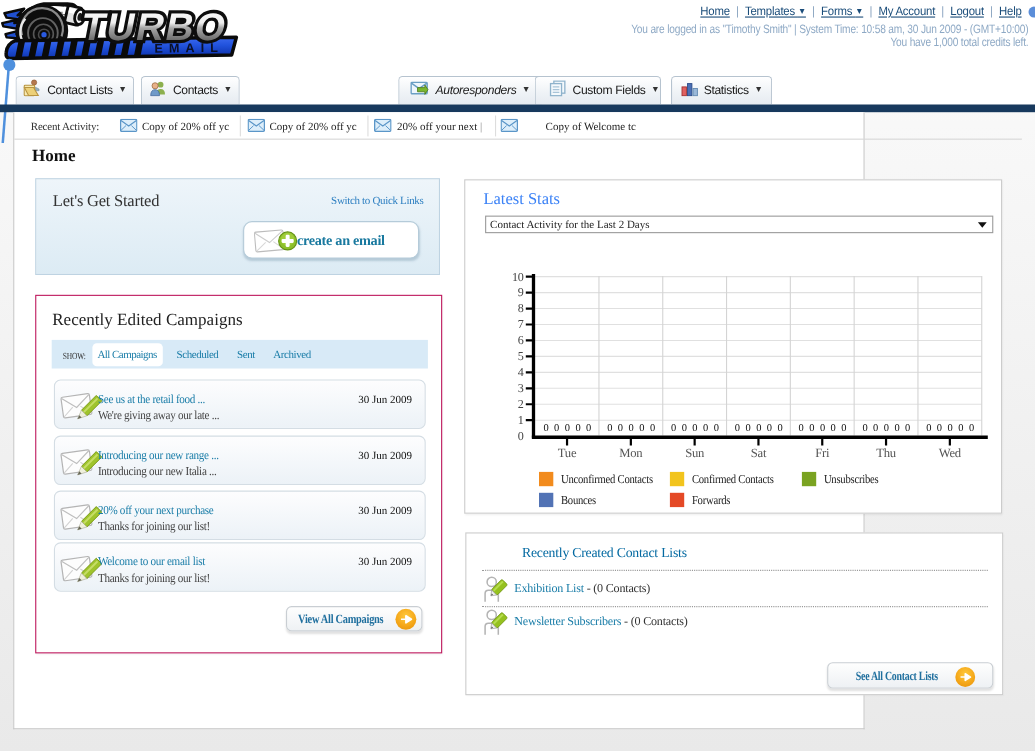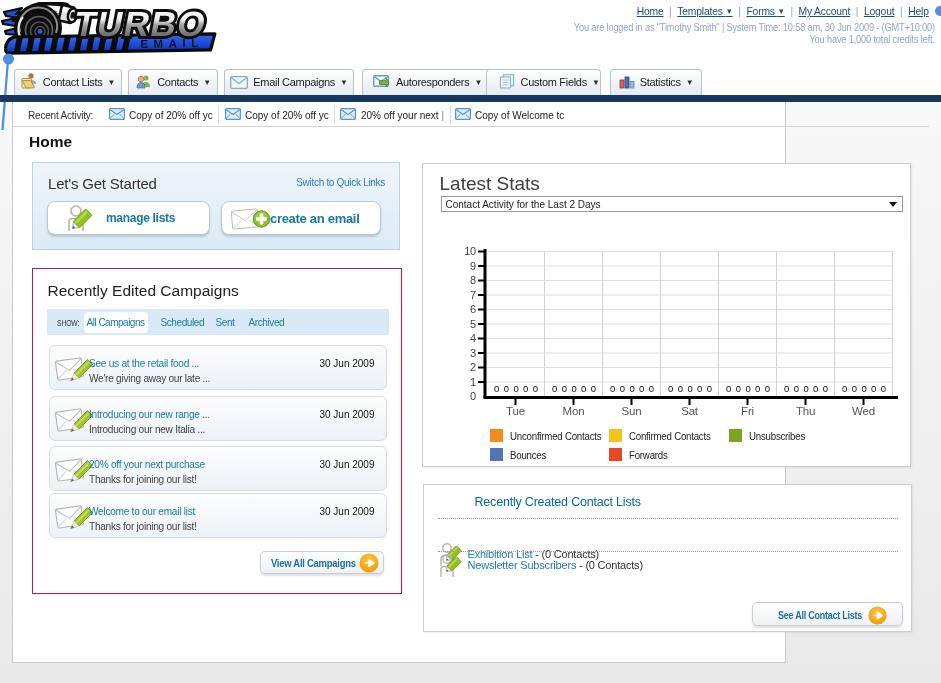--- a/index.html
+++ b/index.html
@@ -16,21 +16,21 @@
 .pin { position:absolute; left:0; top:52px; width:30px; height:80px; }
 
 
 .tabs { position:absolute; top:69px; left:0; width:941px; height:26px; }
 .tab { position:absolute; top:0; height:26px; border:1px solid #b6c3cf; border-bottom:none; border-radius:4px 4px 0 0; background:linear-gradient(#ffffff,#eef2f6 60%,#e6ebf1); font-size:11px; letter-spacing:-0.3px; color:#1a1a1a; text-align:center; line-height:24px; white-space:nowrap; }
 .tab .ic { display:inline-block; vertical-align:-3px; margin-right:5px; }
 .tab .ar { font-size:8px; color:#333; margin-left:5px; position:relative; top:-1px; }
 .navy { position:absolute; top:95px; left:0; width:941px; height:7px; background:#17395d; }
 
 
-.content { position:absolute; left:12px; top:102px; width:774px; height:561px; background:#fff; border:1px solid #c9c9c9; border-top:none; }
+.content { position:absolute; left:12px; top:102px; width:774px; height:561px; background:#fff; border:1px solid #c9c9c9; border-top:none;font-family:Liberation Serif, serif; }
 .ract { position:absolute; left:0; top:0; width:916px; height:25px; border-bottom:1px solid #d6d6d6; font-size:10px; color:#333; }
 .ract .lbl { position:absolute; left:15px; top:8px; }
 .ract .env { position:absolute; top:6px; }
 .ract .it { position:absolute; top:8px; color:#222; white-space:nowrap; letter-spacing:0; }
 .ract .vsep { position:absolute; top:3px; height:19px; width:1px; background:#ddd; }
 h1.home { position:absolute; left:16px; top:31px; font-size:15.5px; color:#111; letter-spacing:0; }
 
 
 .panel-gs { position:absolute; left:19px; top:60px; width:368px; height:88px; background:linear-gradient(#eef5fa,#dcebf4); border:1px solid #bed3e2; }
 .panel-gs .ttl { position:absolute; left:15px; top:12px; font-size:15px; color:#333; }
@@ -47,21 +47,21 @@
 .citem { position:absolute; left:16px; width:338px; height:45px; border:1px solid #d4dde4; border-radius:6px; background:linear-gradient(#fdfdfe,#ecf2f7); }
 .citem .ico { position:absolute; left:4px; top:6px; }
 .citem .t1 { position:absolute; left:39px; top:11px; font-size:11px; letter-spacing:-0.3px; color:#1a7da8; white-space:nowrap; transform:scaleX(0.92); transform-origin:0 0; }
 .citem .t2 { position:absolute; left:39px; top:26px; font-size:11px; letter-spacing:-0.3px; color:#444; white-space:nowrap; transform:scaleX(0.92); transform-origin:0 0; }
 .citem .dt { position:absolute; right:11px; top:12px; font-size:10px; letter-spacing:0; color:#111;text-align:center; }
 .vab { position:absolute; left:227px; top:282px; width:124px; height:23px; background:linear-gradient(#fefefe,#eef1f4); border:1px solid #c9ced3; border-radius:5px; box-shadow:0 2px 2px rgba(0,0,0,0.12); font-size:11.5px; letter-spacing:-0.3px; font-weight:bold; color:#1f6f9e; }
 .vab .tx { position:absolute; left:10px; top:5px; white-space:nowrap; transform:scaleX(0.82); transform-origin:0 0; }
 
 
 .panel-stats { position:absolute; left:408.5px; top:61px; width:489px; height:304px; background:#fff; border:1px solid #cccccc; box-shadow:1px 1px 2px rgba(0,0,0,0.07); }
-.panel-stats .ttl { position:absolute; left:17px; top:9px; font-size:19px; letter-spacing:0; color:#404040; }
+.panel-stats .ttl { position:absolute; left:17px; top:9px; font-size:15px; letter-spacing:0; color:#3b82f6; }
 .sel { position:absolute; left:18px; top:32px; width:462px; height:16px; border:1px solid #9a9a9a; background:#fff; font-size:10px; letter-spacing:0; color:#222; }
 .sel .tx { position:absolute; left:4px; top:1.5px; white-space:nowrap; }
 .sel .ar { position:absolute; right:5px; top:5px; width:0; height:0; border-left:4.5px solid transparent; border-right:4.5px solid transparent; border-top:5.5px solid #111; }
 .chart { position:absolute; left:0; top:0; }
 .leg { position:absolute; font-size:11px; letter-spacing:-0.25px; color:#222; }
 .leg .sw { position:absolute; width:13px; height:13px; }
 .leg .tx { position:absolute; left:20px; top:0.5px; white-space:nowrap; transform:scaleX(0.88); transform-origin:0 0; }
 
 .panel-cl { position:absolute; left:409.5px; top:382px; width:489px; height:148px; background:#fff; border:1px solid #cccccc; box-shadow:1px 1px 2px rgba(0,0,0,0.07); }
 .panel-cl .ttl { position:absolute; left:16px; top:10px; font-size:12.5px; color:#0369a1; letter-spacing:-0.2px;margin-left:35px; }
@@ -157,25 +157,21 @@
         <path d="M5.5 9 Q10 5.5 14.5 9 L14.5 10.5 L5.5 10.5 Z" fill="#93aebe" stroke="#6e8a9a" stroke-width="0.5"></path>
         <rect x="1" y="5.5" width="9.5" height="9.5" rx="0.8" fill="#f7e9b0" stroke="#b89440" stroke-width="1"></rect>
         <path d="M1.2 7.5 L9.5 7.5 L13.8 14.8 L5 14.8 Z" fill="#ecd078" stroke="#b89440" stroke-width="1"></path>
       </svg>Contact Lists<span class="ar">▼</span></div>
   <div class="tab" style="left:128px; width:90px;"><svg class="ic" width="17" height="15" viewBox="0 0 17 15">
         <circle cx="11" cy="4" r="2.6" fill="#8cb04e"></circle>
         <path d="M7 13 Q7 8 11 8 Q15 8 15 13 Z" fill="#8cb04e"></path>
         <circle cx="6" cy="5" r="2.8" fill="#e8b088" stroke="#9a6a40" stroke-width="0.7"></circle>
         <path d="M2 14 Q2 8.5 6 8.5 Q10 8.5 10 14 Z" fill="#6f9ac8" stroke="#44699c" stroke-width="0.7"></path>
       </svg>Contacts<span class="ar">▼</span></div>
-  <div class="tab" style="left:224px; width:130px;"><svg class="ic" width="18" height="13" viewBox="0 0 18 13">
-        <rect x="0.7" y="0.7" width="16.6" height="11.6" rx="1" fill="#f2f8fc" stroke="#85aac8" stroke-width="1.3"></rect>
-        <path d="M1 1.5 L9 7.5 L17 1.5" fill="none" stroke="#85aac8" stroke-width="1.2"></path>
-      </svg>Email Campaigns<span class="ar">▼</span></div>
-  <div class="tab" style="left:362px; width:131px;"><svg class="ic" width="18" height="14" viewBox="0 0 18 14">
+  <div class="tab" style="left:362px; width:131px;font-style:italic;"><svg class="ic" width="18" height="14" viewBox="0 0 18 14">
         <rect x="0.7" y="0.7" width="14.6" height="10.6" rx="1" fill="#eef6fc" stroke="#6b9fc4" stroke-width="1.4"></rect>
         <path d="M1 1.5 L8 6.5 L15 1.5" fill="none" stroke="#6b9fc4" stroke-width="1.4"></path>
         <path d="M8 7 L15 7 L15 4.5 L18 9 L15 13.5 L15 11 L8 11 Z" fill="#7ab82e" stroke="#4e7a1a" stroke-width="0.8" transform="translate(-1,-1) scale(0.95)"></path>
       </svg>Autoresponders<span class="ar">▼</span></div>
   <div class="tab" style="left:486px; width:115px;padding-left:12px;"><svg class="ic" width="16" height="15" viewBox="0 0 16 15">
         <rect x="4.5" y="0.7" width="10" height="11" fill="#f4f9fc" stroke="#8fb3cc" stroke-width="1.2"></rect>
         <rect x="1.5" y="3" width="10" height="11" fill="#f4f9fc" stroke="#8fb3cc" stroke-width="1.2"></rect>
         <g stroke="#a8c4d8" stroke-width="1">
           <line x1="3.5" y1="6" x2="9.5" y2="6"></line>
           <line x1="3.5" y1="8.5" x2="9.5" y2="8.5"></line>
@@ -212,42 +208,27 @@
         <path d="M1 1.5 L8 6.5 L15 1.5" fill="none" stroke="#5b96c8" stroke-width="1.1"></path>
         <path d="M1 10.5 L5.5 6.2 M15 10.5 L10.5 6.2" fill="none" stroke="#5b96c8" stroke-width="0.9"></path>
       </svg>
       <span class="it" style="left:348px;">20% off your next <span style="color:#888">|</span></span>
       <span class="vsep" style="left:437px;"></span>
       <svg class="env" style="left:442px;" width="16" height="12" viewBox="0 0 16 12">
         <rect x="0.6" y="0.6" width="14.8" height="10.8" rx="1" fill="#ddeefa" stroke="#5b96c8" stroke-width="1.2"></rect>
         <path d="M1 1.5 L8 6.5 L15 1.5" fill="none" stroke="#5b96c8" stroke-width="1.1"></path>
         <path d="M1 10.5 L5.5 6.2 M15 10.5 L10.5 6.2" fill="none" stroke="#5b96c8" stroke-width="0.9"></path>
       </svg>
-      <span class="it" style="left:462px;">Copy of Welcome tc</span>
+      <span class="it" style="left:483px;">Copy of Welcome tc</span>
   </div>
   <h1 class="home">Home</h1>
 
   <div class="panel-gs">
     <div class="ttl">Let's Get Started</div>
     <div class="sw">Switch to Quick Links</div>
-    <div class="gbtn" style="left:14px; width:163px;">
-        <svg width="32" height="32" viewBox="0 0 32 32" style="position:absolute;left:16px;top:1px;">
-<g fill="none" stroke="#b4b4b4" stroke-width="1.6">
-            <circle cx="12" cy="8" r="5"></circle>
-            <path d="M5 28 L5 19 Q5 15.5 8.5 15.5 L15.5 15.5 Q19 15.5 19 19 L19 28"></path>
-          </g>
-<g transform="rotate(45 20 14)">
-            <rect x="15.5" y="7" width="9" height="18" rx="1.5" fill="#95c11f" stroke="#6d930e" stroke-width="0.8"></rect>
-            <rect x="17.2" y="8" width="2.2" height="16" fill="#b6dd4e"></rect>
-            <path d="M16 25 L24 25 L20 30.5 Z" fill="#f0f0f0" stroke="#999" stroke-width="0.7"></path>
-            <path d="M18.8 27.8 L20 30.5 L21.2 27.8 Z" fill="#555"></path>
-          </g>
-</svg>
-        <span class="tx" style="left:58px; font-size:12px;">manage lists</span>
-      </div>
     <div class="gbtn" style="left:188px; width:160px;">
         <svg width="40" height="26" viewBox="0 0 40 26" style="position:absolute;left:9px;top:5px;">
 <g transform="rotate(-5 14 13)">
             <rect x="1" y="3" width="26" height="18" rx="1.5" fill="#ffffff" stroke="#bcbcbc" stroke-width="1"></rect>
             <path d="M1.5 4 L14 13.5 L26.5 4" fill="none" stroke="#cccccc" stroke-width="1"></path>
             <path d="M1.5 20.5 L10.5 13 M26.5 20.5 L17.5 13" fill="none" stroke="#d8d8d8" stroke-width="1"></path>
           </g>
 <circle cx="30.5" cy="12" r="8.2" fill="#8dbf2a" stroke="#649213" stroke-width="1"></circle>
           <circle cx="30.5" cy="10.5" r="6" fill="#a5d23f" opacity="0.7"></circle>
 <rect x="28.7" y="6.5" width="3.6" height="11" rx="1" fill="#ffffff"></rect>
@@ -481,21 +462,21 @@
       </div>
     <div class="leg" style="left:186px; top:284px;">
         <span class="sw" style="background:#e44926;"></span>
         <span class="tx">Forwards</span>
       </div>
   </div>
 
   <div class="panel-cl">
     <div class="ttl">Recently Created Contact Lists</div>
     <div class="dotl" style="top:33px;"></div>
-    <div class="clitem" style="top:40px;margin-top:19px;">
+    <div class="clitem" style="top:40px;">
       <svg width="26" height="28" viewBox="0 0 26 28" style="position:absolute;left:0;top:-3px;">
 <g fill="none" stroke="#b4b4b4" stroke-width="1.4">
             <circle cx="9" cy="7" r="4.2"></circle>
             <path d="M3 25 L3 17.5 Q3 14.5 6 14.5 L12 14.5 Q15 14.5 15 17.5 L15 25"></path>
           </g>
 <g transform="rotate(45 16 12) scale(0.85)">
             <rect x="14.5" y="6" width="8.5" height="16" rx="1.5" fill="#95c11f" stroke="#6d930e" stroke-width="0.8"></rect>
             <rect x="16" y="7" width="2" height="14" fill="#b6dd4e"></rect>
             <path d="M15 22 L22.5 22 L18.7 27 Z" fill="#f0f0f0" stroke="#999" stroke-width="0.7"></path>
             <path d="M17.7 24.5 L18.7 27 L19.7 24.5 Z" fill="#555"></path>

